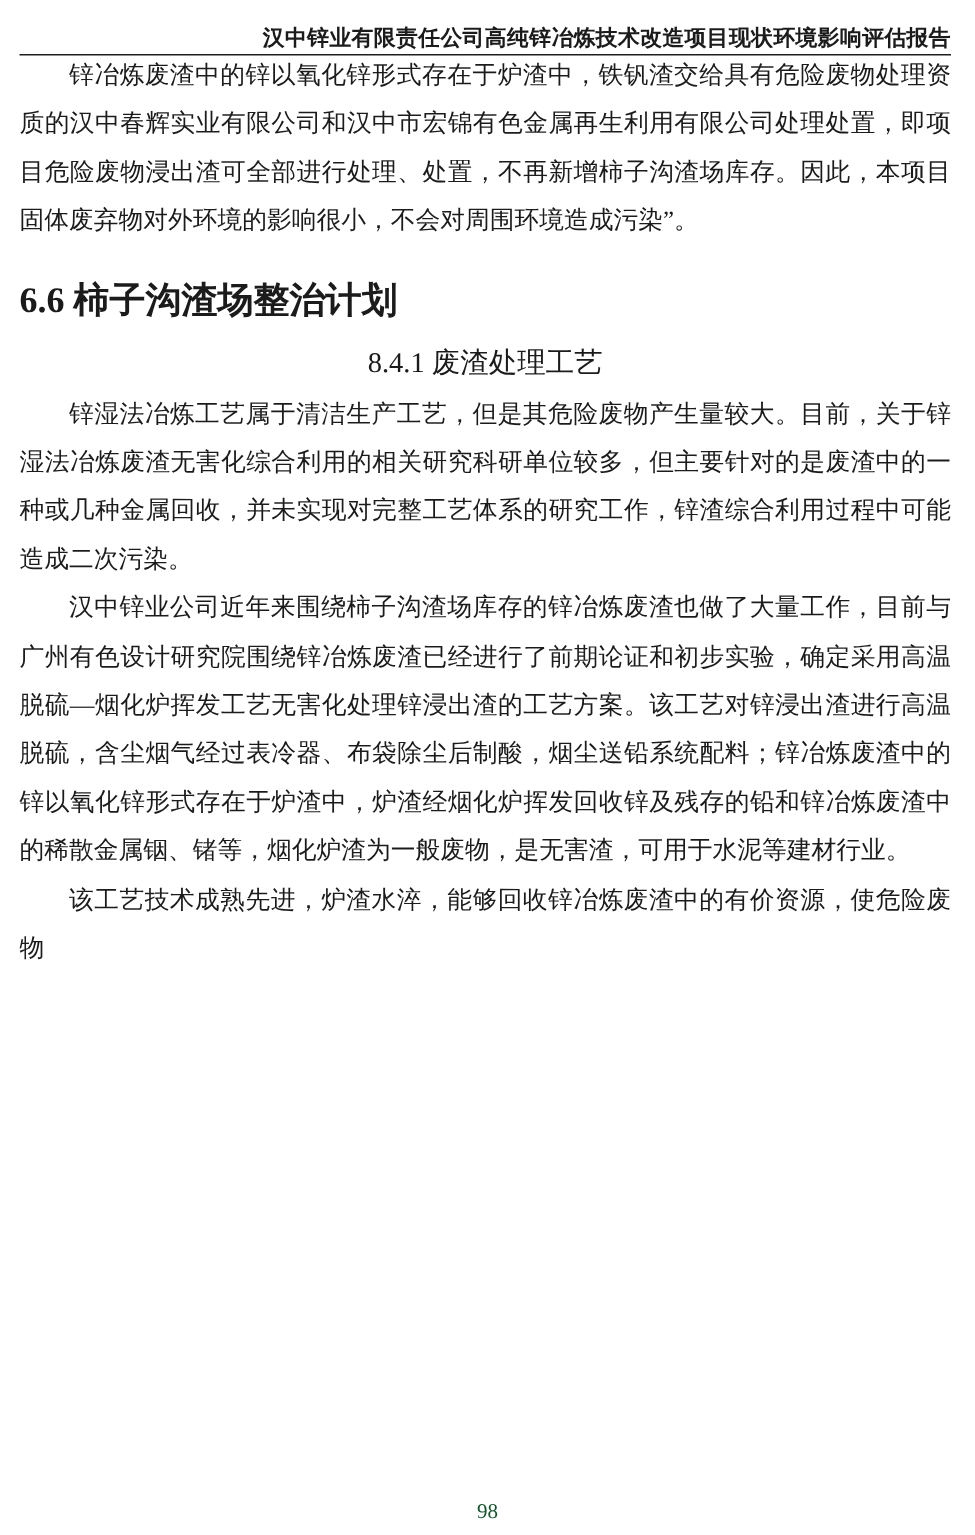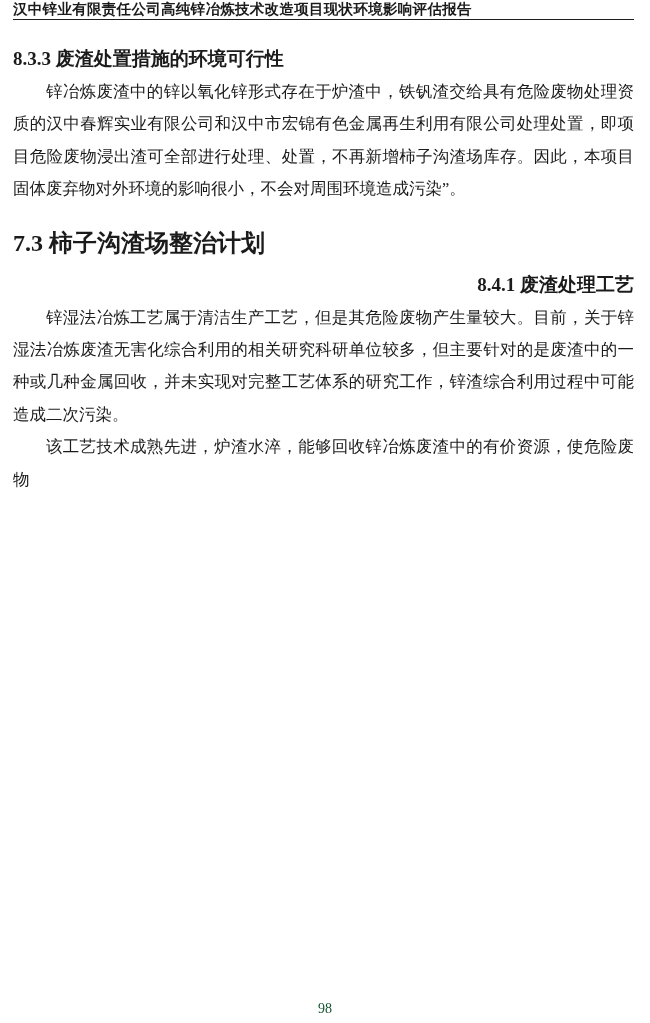--- a/index.html
+++ b/index.html
@@ -12,22 +12,22 @@
     background: #ffffff;
     color: #1b1b1b;
     font-family: "Liberation Serif", "DejaVu Serif", serif;
     overflow: hidden;
   }
   .page-header {
     position: absolute;
     top: 0;
     left: 13px;
     right: 16px;
-    text-align: left;
-    padding-top: 2px;
+    text-align: right;
+    padding-top: 19px;
     padding-bottom: 2px;
     border-bottom: 1.6px solid #1e1e1e;
   }
   .header-title {
     font-size: 14.5px;
     font-weight: bold;
     letter-spacing: 0.3px;
     line-height: 15px;
     white-space: nowrap;
   }
@@ -56,23 +56,23 @@
   .h2 {
     margin: 16px 0 4px 0;
     font-size: 24px;
     font-weight: bold;
     line-height: 42px;
     text-align: left;
   }
   .h3-sub {
     margin: 4px 0 0 0;
     font-size: 19px;
-    font-weight: bold;
+    font-weight: normal;
     line-height: 34px;
-    text-align: right;
+    text-align: center;
   }
   .page-footer {
     position: absolute;
     bottom: 6px;
     left: 0;
     right: 0;
     text-align: center;
   }
   .page-number {
     font-size: 14px;
@@ -82,25 +82,25 @@
 </head>
 <body>
 
 <div class="page">
 
   <div class="page-header">
     <div class="header-title">汉中锌业有限责任公司高纯锌冶炼技术改造项目现状环境影响评估报告</div>
   </div>
 
   <div class="page-body">
-    <h3 class="h3">8.3.3 废渣处置措施的环境可行性</h3>
     <p class="para">锌冶炼废渣中的锌以氧化锌形式存在于炉渣中，铁钒渣交给具有危险废物处理资质的汉中春辉实业有限公司和汉中市宏锦有色金属再生利用有限公司处理处置，即项目危险废物浸出渣可全部进行处理、处置，不再新增柿子沟渣场库存。因此，本项目固体废弃物对外环境的影响很小，不会对周围环境造成污染”。</p>
-    <h2 class="h2">7.3 柿子沟渣场整治计划</h2>
+    <h2 class="h2">6.6 柿子沟渣场整治计划</h2>
     <h3 class="h3-sub">8.4.1 废渣处理工艺</h3>
     <p class="para">锌湿法冶炼工艺属于清洁生产工艺，但是其危险废物产生量较大。目前，关于锌湿法冶炼废渣无害化综合利用的相关研究科研单位较多，但主要针对的是废渣中的一种或几种金属回收，并未实现对完整工艺体系的研究工作，锌渣综合利用过程中可能造成二次污染。</p>
+    <p class="para">汉中锌业公司近年来围绕柿子沟渣场库存的锌冶炼废渣也做了大量工作，目前与广州有色设计研究院围绕锌冶炼废渣已经进行了前期论证和初步实验，确定采用高温脱硫—烟化炉挥发工艺无害化处理锌浸出渣的工艺方案。该工艺对锌浸出渣进行高温脱硫，含尘烟气经过表冷器、布袋除尘后制酸，烟尘送铅系统配料；锌冶炼废渣中的锌以氧化锌形式存在于炉渣中，炉渣经烟化炉挥发回收锌及残存的铅和锌冶炼废渣中的稀散金属铟、锗等，烟化炉渣为一般废物，是无害渣，可用于水泥等建材行业。</p>
     <p class="para">该工艺技术成熟先进，炉渣水淬，能够回收锌冶炼废渣中的有价资源，使危险废物</p>
   </div>
 
   <div class="page-footer">
     <span class="page-number">98</span>
   </div>
 
 </div>
 
 </body></html>

